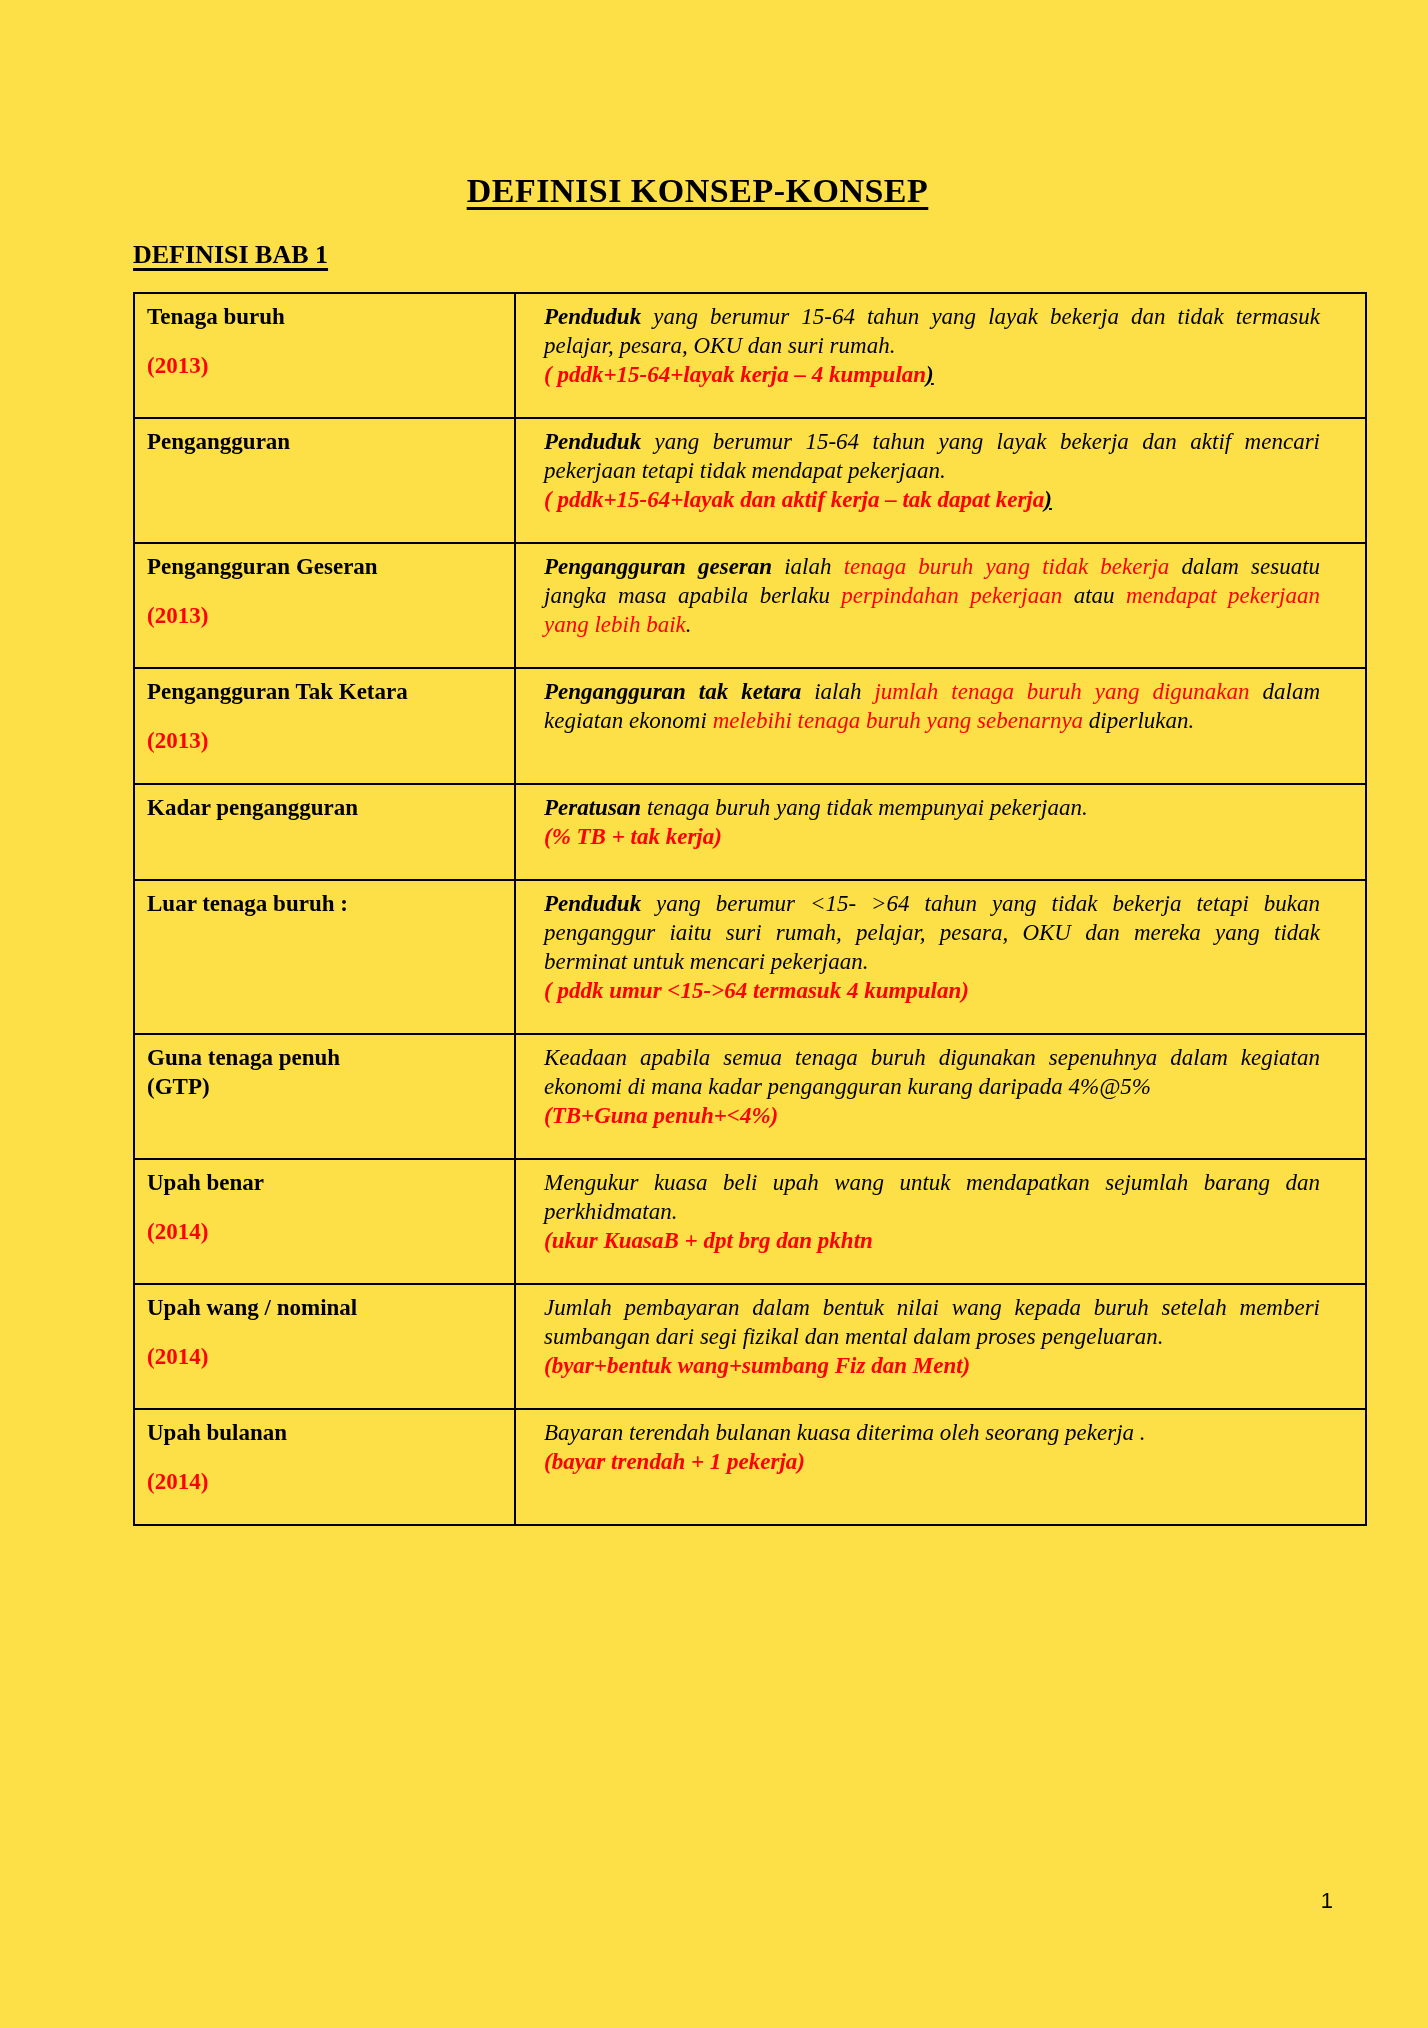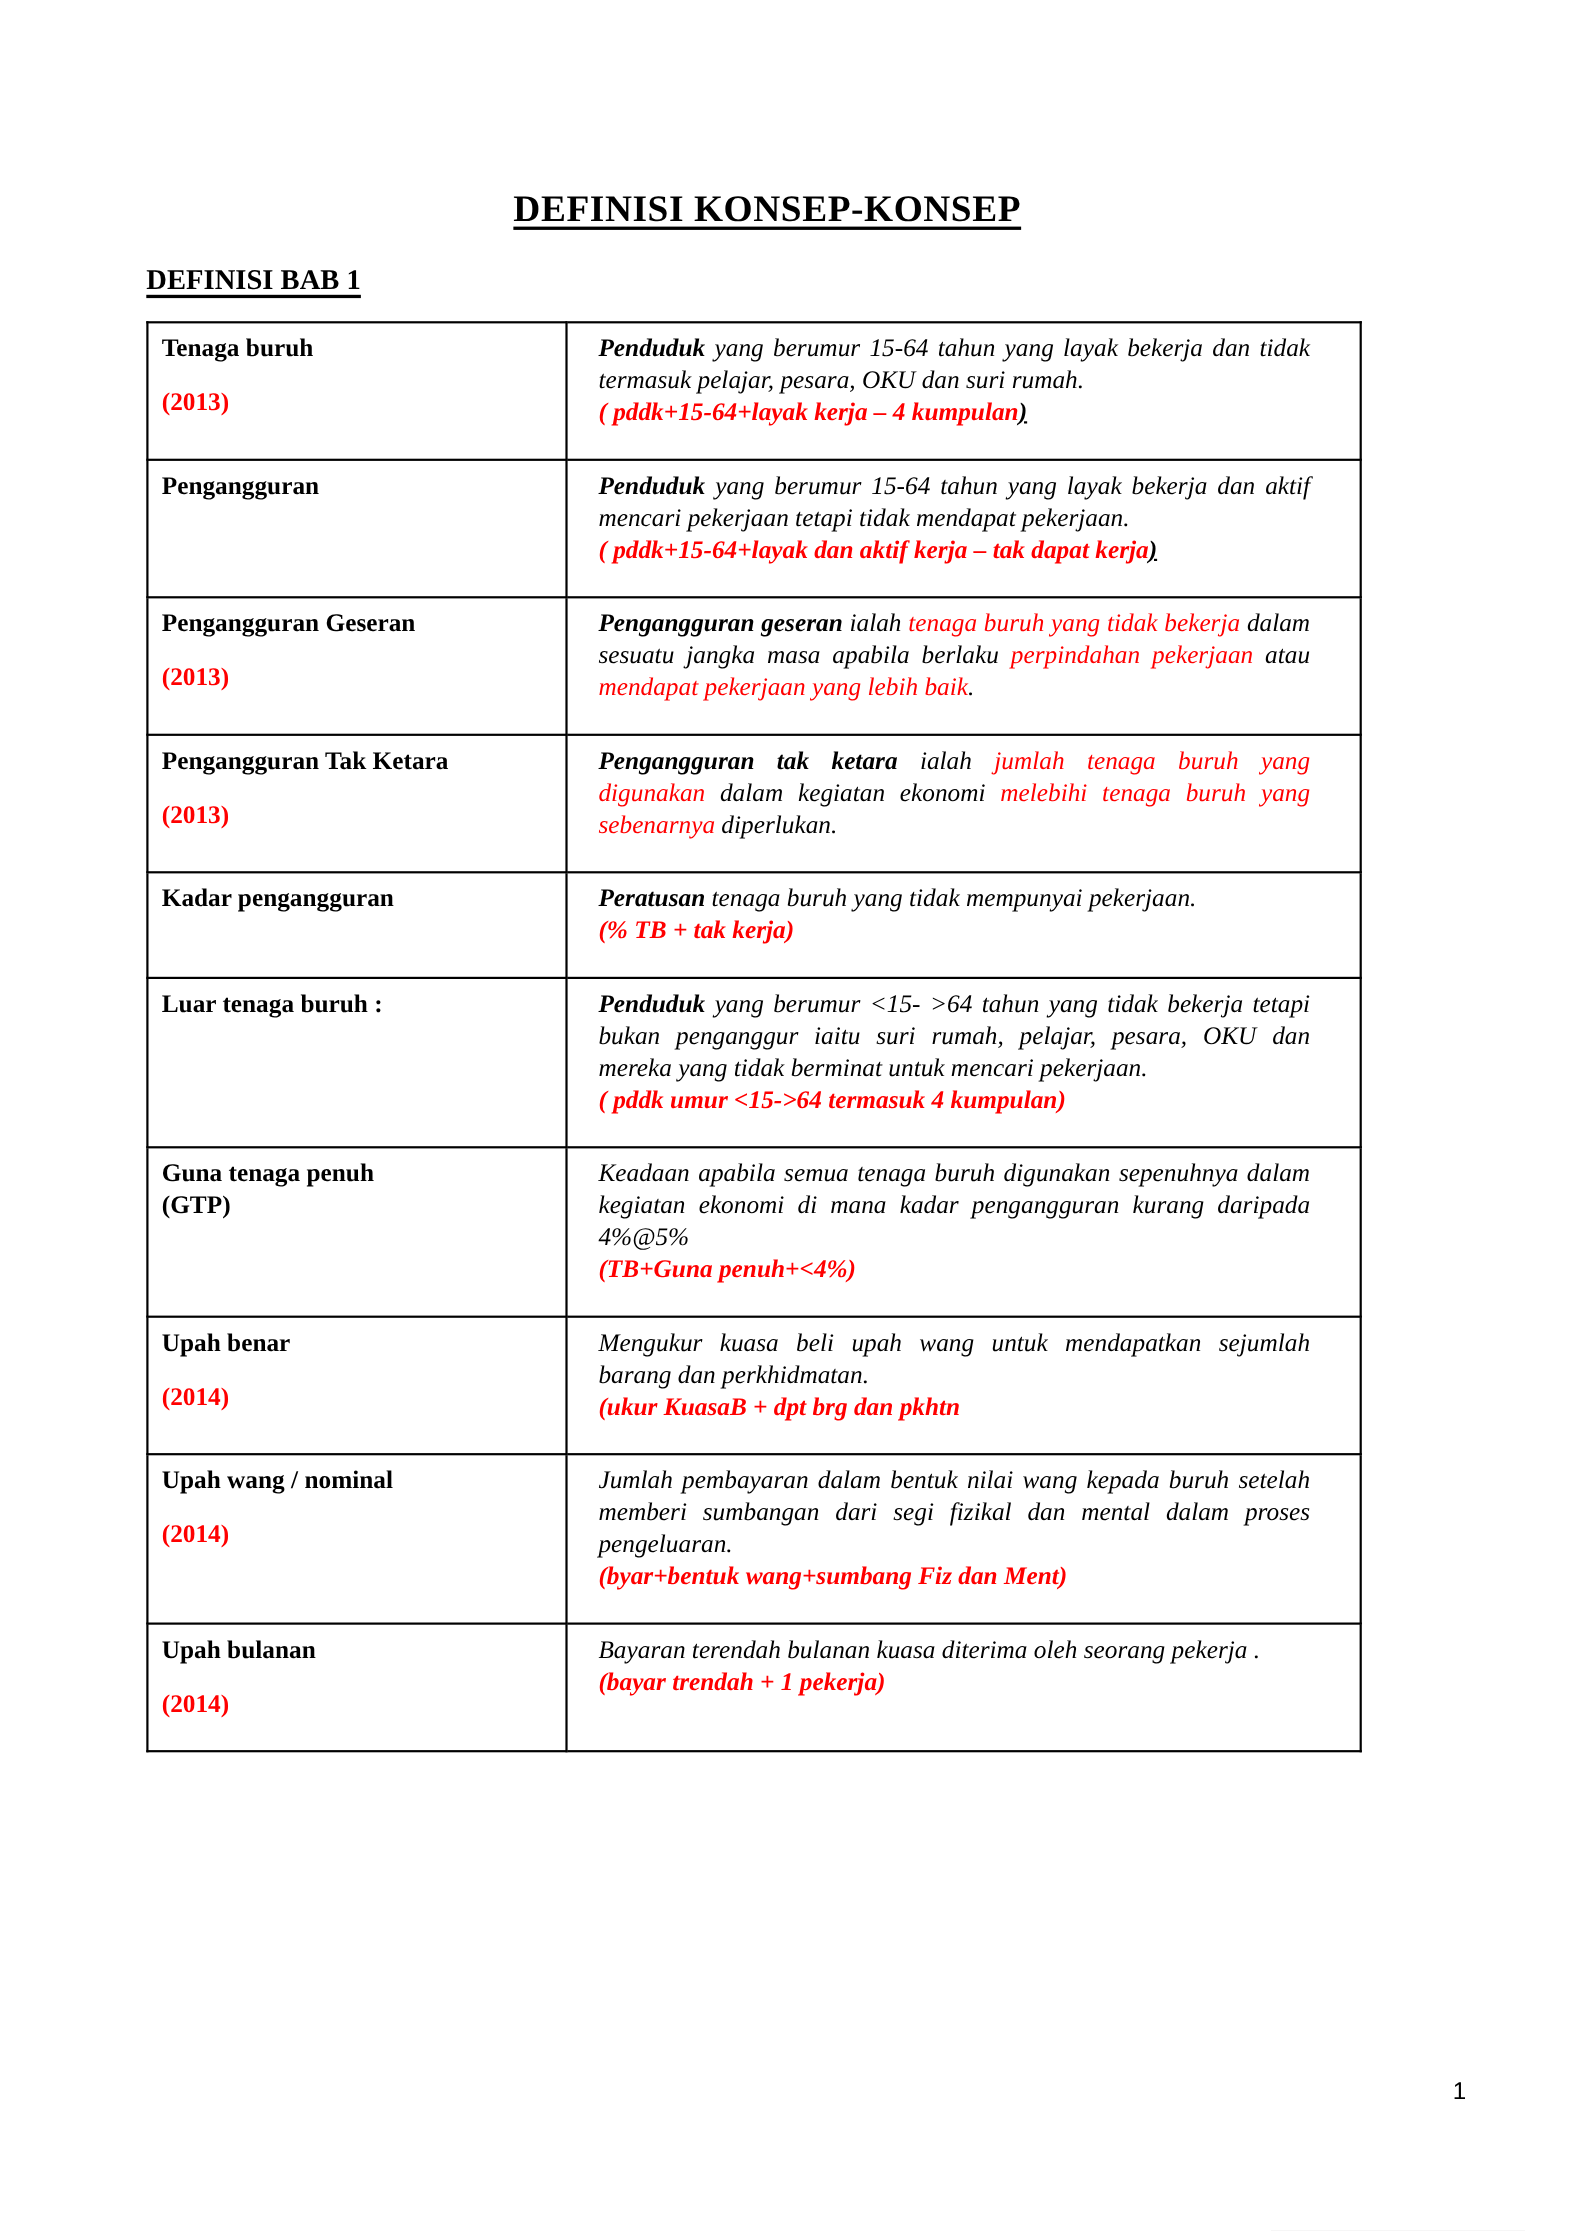--- a/index.html
+++ b/index.html
@@ -1,20 +1,20 @@
 <!DOCTYPE html>
 <html><head>
 <meta charset="utf-8">
 <style>
   html,body{margin:0;padding:0;background:#e8e8e8;}
   .page{
     position:relative;
     width:1428px;height:2028px;
     margin:0 auto;
-    background:#ffffff;
+    background:#fde047;
     box-sizing:border-box;
     padding:172px 166px 0 133px;
     font-family:"Liberation Serif","DejaVu Serif",serif;
     color:#000;
     overflow:hidden;
   }
   .doc-title{
     margin:0 0 30px 0;
     width:1129px;
     text-align:center;
@@ -28,21 +28,21 @@
   .section-heading{
     margin:0 0 22px 0;
     font-size:26px;
     font-weight:700;
     text-decoration:underline;
     text-decoration-thickness:2.5px;
     text-underline-offset:5px;
   }
   table.def-table{
     border-collapse:collapse;
-    width:1105px;
+    width:1234px;
     table-layout:fixed;
   }
   table.def-table td{
     border:2px solid #000;
     vertical-align:top;
     font-size:23px;
     line-height:29px;
   }
   td.term-cell{
     width:312px;

